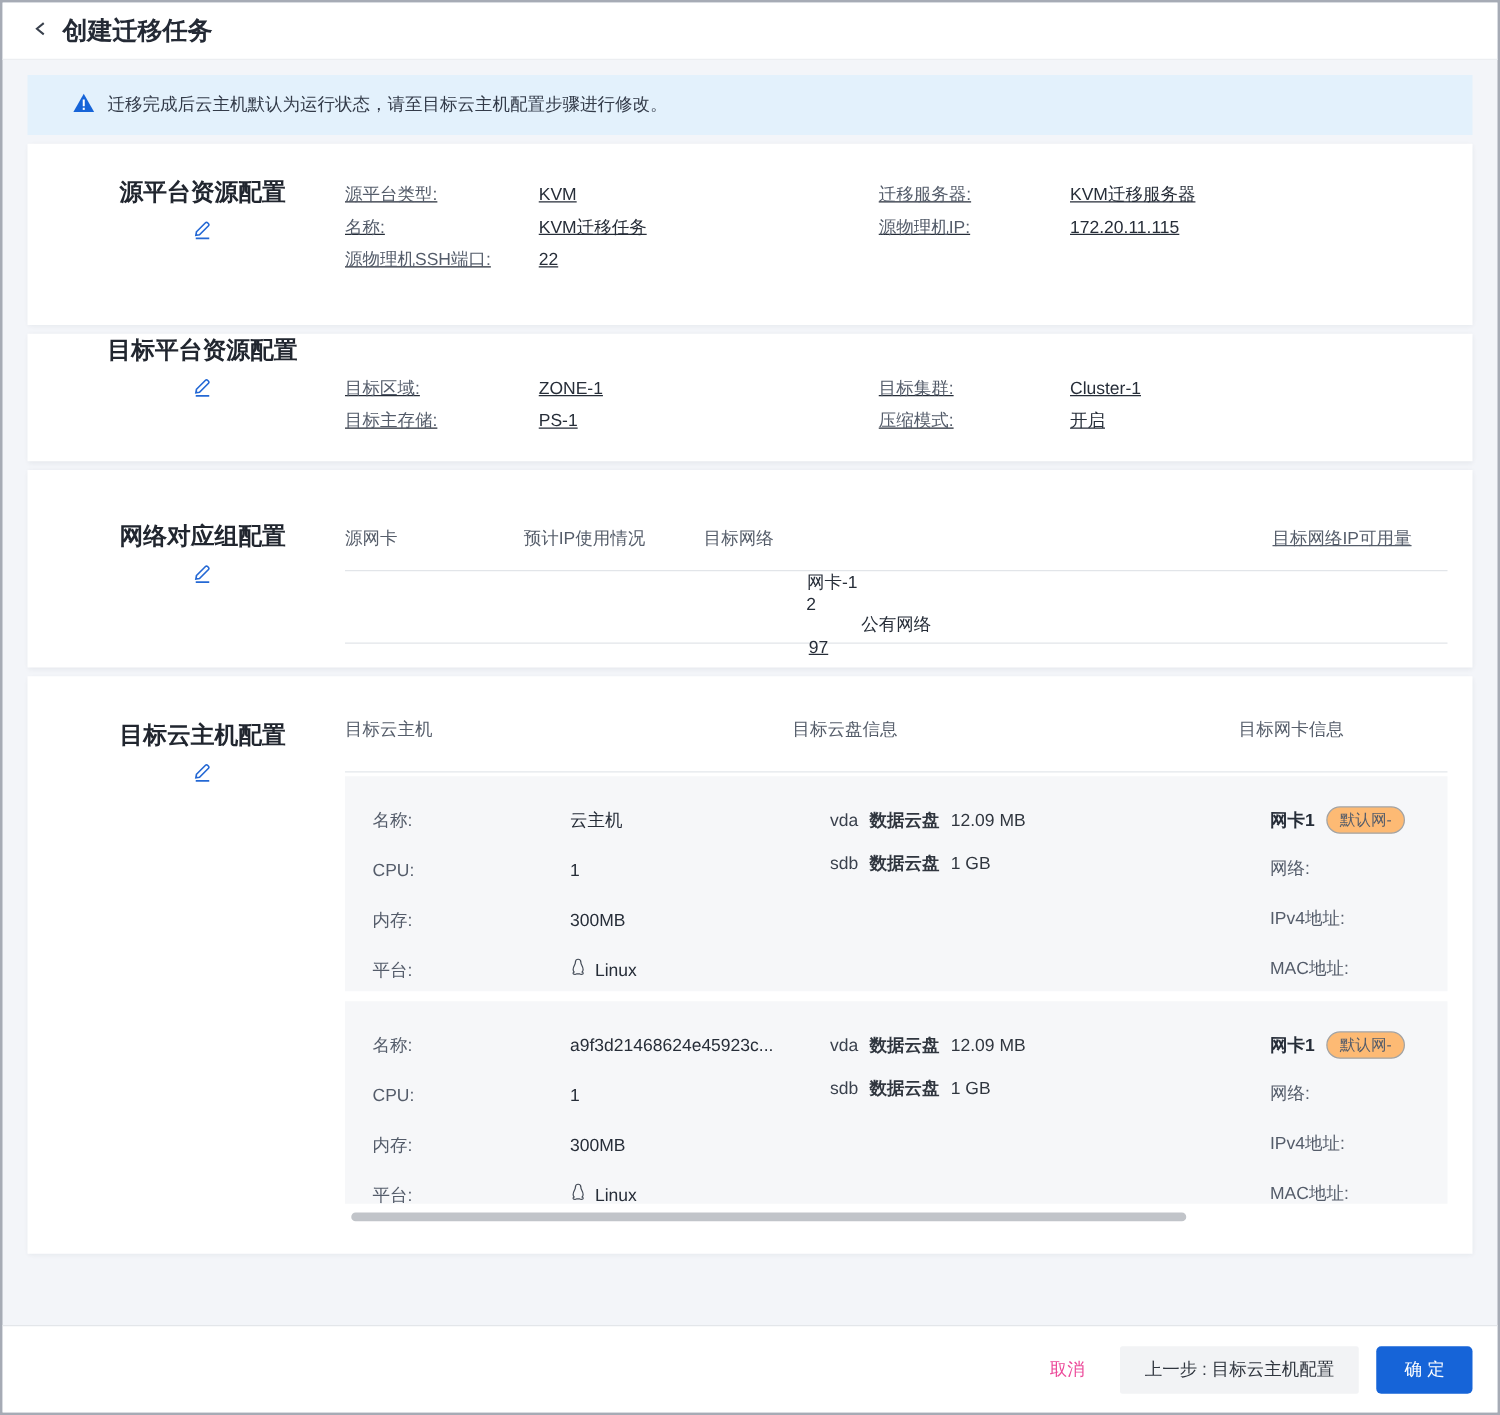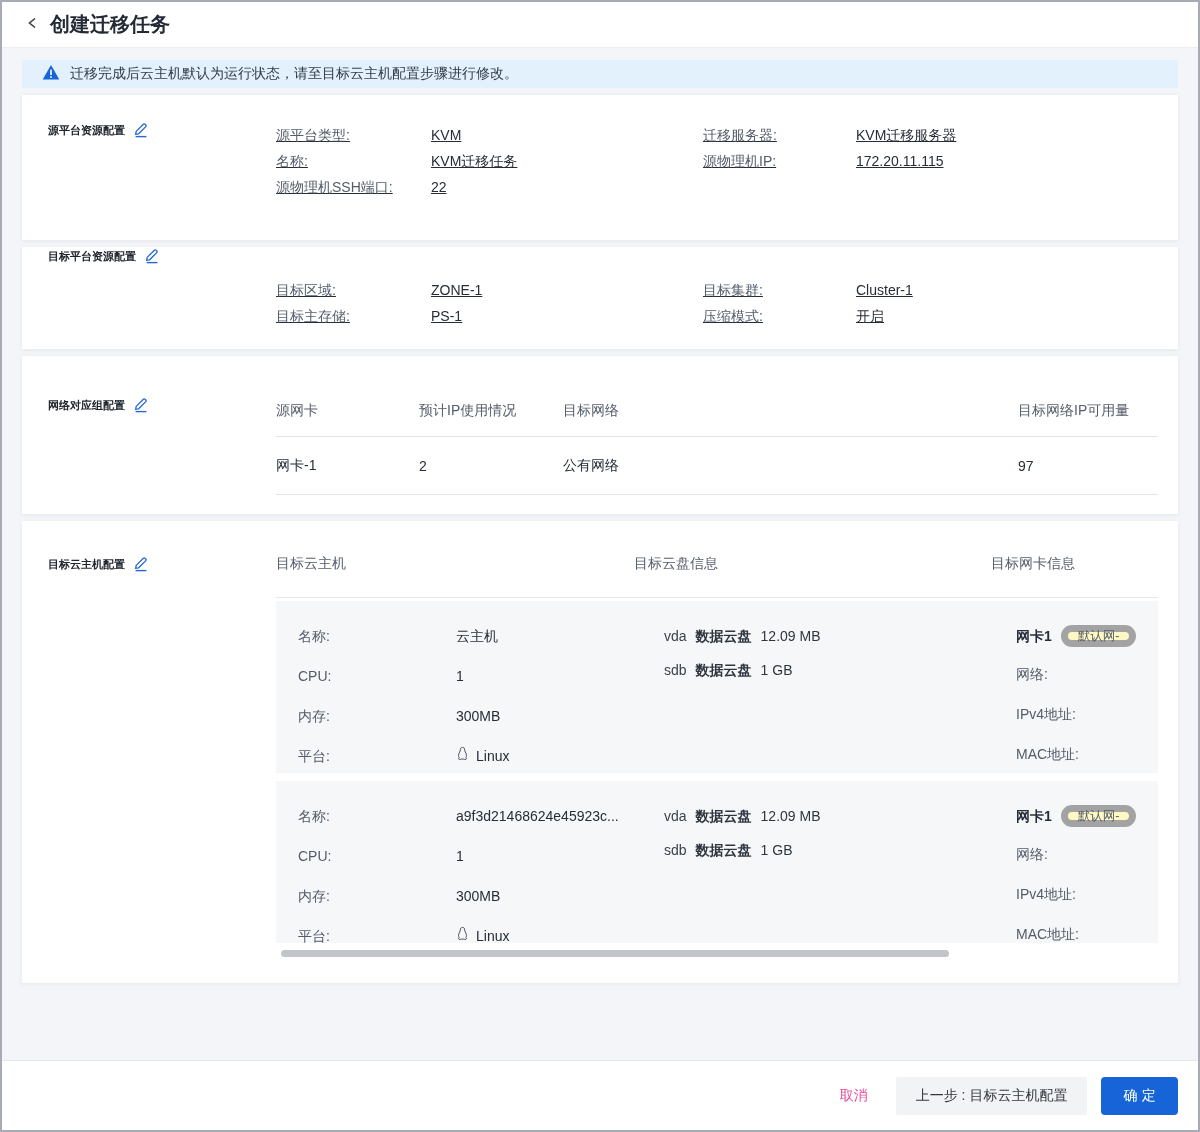--- a/index.html
+++ b/index.html
@@ -8,26 +8,26 @@
   .page { width:1200px; height:1132px; border:2px solid #a6abb5; background:#f3f5f9; display:flex; flex-direction:column; overflow:hidden; }
 
   
   .hdr { height:46px; background:#fff; display:flex; align-items:center; padding:0 24px; gap:10px; border-bottom:1px solid #eceef1; flex:0 0 auto; }
   .hdr-title { font-size:20px; font-weight:700; color:#242a35; }
   .back-btn { display:flex; align-items:center; cursor:pointer; }
 
   
   .content { flex:1 1 auto; padding:12px 20px 0 20px; display:flex; flex-direction:column; gap:7px; overflow:hidden; }
 
-  .banner { background:#e3f1fc; height:28px; display:flex; align-items:center; gap:10px; padding:0 20px; flex:0 0 auto; }
+  .banner { background:#e3f1fc; height:48px; display:flex; align-items:center; gap:10px; padding:0 36px; flex:0 0 auto; }
   .banner-text { color:#333b49; }
 
   .card { background:#fff; box-shadow:0 1px 4px rgba(31,41,55,.07); display:flex; flex:0 0 auto; }
   .title-col { flex:0 0 254px; padding-left:26px; }
-  .card-title { display:flex; align-items:center; gap:8px; font-size:11px; font-weight:700; color:#21262f; white-space:nowrap; }
+  .card-title { display:flex; align-items:center; gap:8px; font-size:19px; font-weight:700; color:#21262f; white-space:nowrap;flex-direction:column; }
   .edit-btn { display:flex; align-items:center; cursor:pointer; }
 
   .kv-row { display:flex; align-items:flex-start; line-height:26px; }
   .kv-label { width:155px; color:#545c6a; flex:0 0 auto; }
   .kv-value { color:#262d38; }
 
   .card-src { height:145px; }
   .card-src .title-col { padding-top:26px; }
   .fields { flex:1 1 auto; display:flex; padding-top:27px;text-decoration:underline; }
   .fgroup-a { width:427px; flex:0 0 auto; }
@@ -39,24 +39,24 @@
   .card-tgt .fields { padding-top:30px; }
 
   
   .card-net { height:158px; }
   .card-net .title-col { padding-top:40px; }
   .net-table { flex:1 1 auto; padding:46px 20px 0 0; }
   .t-row { display:flex; align-items:center; }
   .t-col1 { width:143px; flex:0 0 auto; }
   .t-col2 { width:144px; flex:0 0 auto; }
   .t-col3 { flex:1 1 auto; }
-  .t-col4 { width:140px; flex:0 0 auto; }
+  .t-col4 { width:140px; flex:0 0 auto;text-decoration:underline; }
   .t-head { color:#555d6a; padding-bottom:16px; }
   .t-divider { height:1px; background:#e2e5e9; }
-  .t-body { height:57px; }
+  .t-body { height:57px;flex-direction:column; }
 
   
   .card-vm { height:462px; }
   .card-vm .title-col { padding-top:34px; }
   .vm-content { flex:1 1 auto; padding:34px 20px 0 0; display:flex; flex-direction:column; }
   .vm-cols-head { display:flex; color:#555d6a; padding-bottom:24px; }
   .vm-chead1 { width:358px; flex:0 0 auto; }
   .vm-chead2 { width:357px; flex:0 0 auto; }
   .vm-chead3 { flex:1 1 auto; }
   .vm-head-divider { height:1px; background:#e4e7eb; margin-bottom:3px; }
@@ -66,21 +66,21 @@
   .vm-field { display:flex; align-items:flex-start; margin-bottom:18px; line-height:22px; }
   .vm-field .kv-label { width:158px; }
   .vm-plat-val { display:flex; align-items:flex-end; gap:7px; }
   .disk-line { display:flex; gap:9px; margin-bottom:12px; line-height:22px; white-space:nowrap; }
   .disk-dev { color:#3a414d; }
   .disk-type { color:#30363f; font-weight:700; }
   .disk-size { color:#30363f; }
   .nic-col { white-space:nowrap; }
   .nic-name-row { display:flex; align-items:center; gap:9px; margin-bottom:16px; }
   .nic-name { font-weight:700; color:#262d38; line-height:22px; }
-  .nic-badge { display:inline-flex; align-items:center; height:22px; padding:0 10px; border:7px solid #a3a3a3; border-radius:11px; font-size:12.5px; color:#555d6a; background:#fef9c3; }
+  .nic-badge { display:inline-flex; align-items:center; height:22px; padding:0 10px; border:1px solid #a3a3a3; border-radius:11px; font-size:12.5px; color:#555d6a; background:#fdba74; }
   .nic-row { color:#545c6a; line-height:22px; margin-bottom:18px; }
   .hscrollbar { width:668px; height:7px; border-radius:4px; background:#c1c4c9; margin:7px 0 0 5px; cursor:pointer; }
 
   
   .footer { flex:0 0 70px; background:#fff; border-top:1px solid #e3e6ea; display:flex; align-items:center; justify-content:flex-end; gap:14px; padding:0 20px; }
   .btn { border:none; font-family:inherit; font-size:14px; cursor:pointer; display:inline-flex; align-items:center; justify-content:center; }
   .btn-cancel { background:transparent; color:#ec4899; padding:8px 14px; }
   .btn-prev { background:#f2f3f5; color:#30363f; padding:0 20px; height:38px; border-radius:2px; }
   .btn-confirm { background:#1664d8; color:#fff; padding:0 18px; height:38px; border-radius:4px; letter-spacing:.3em; text-indent:.3em; }
 </style>

